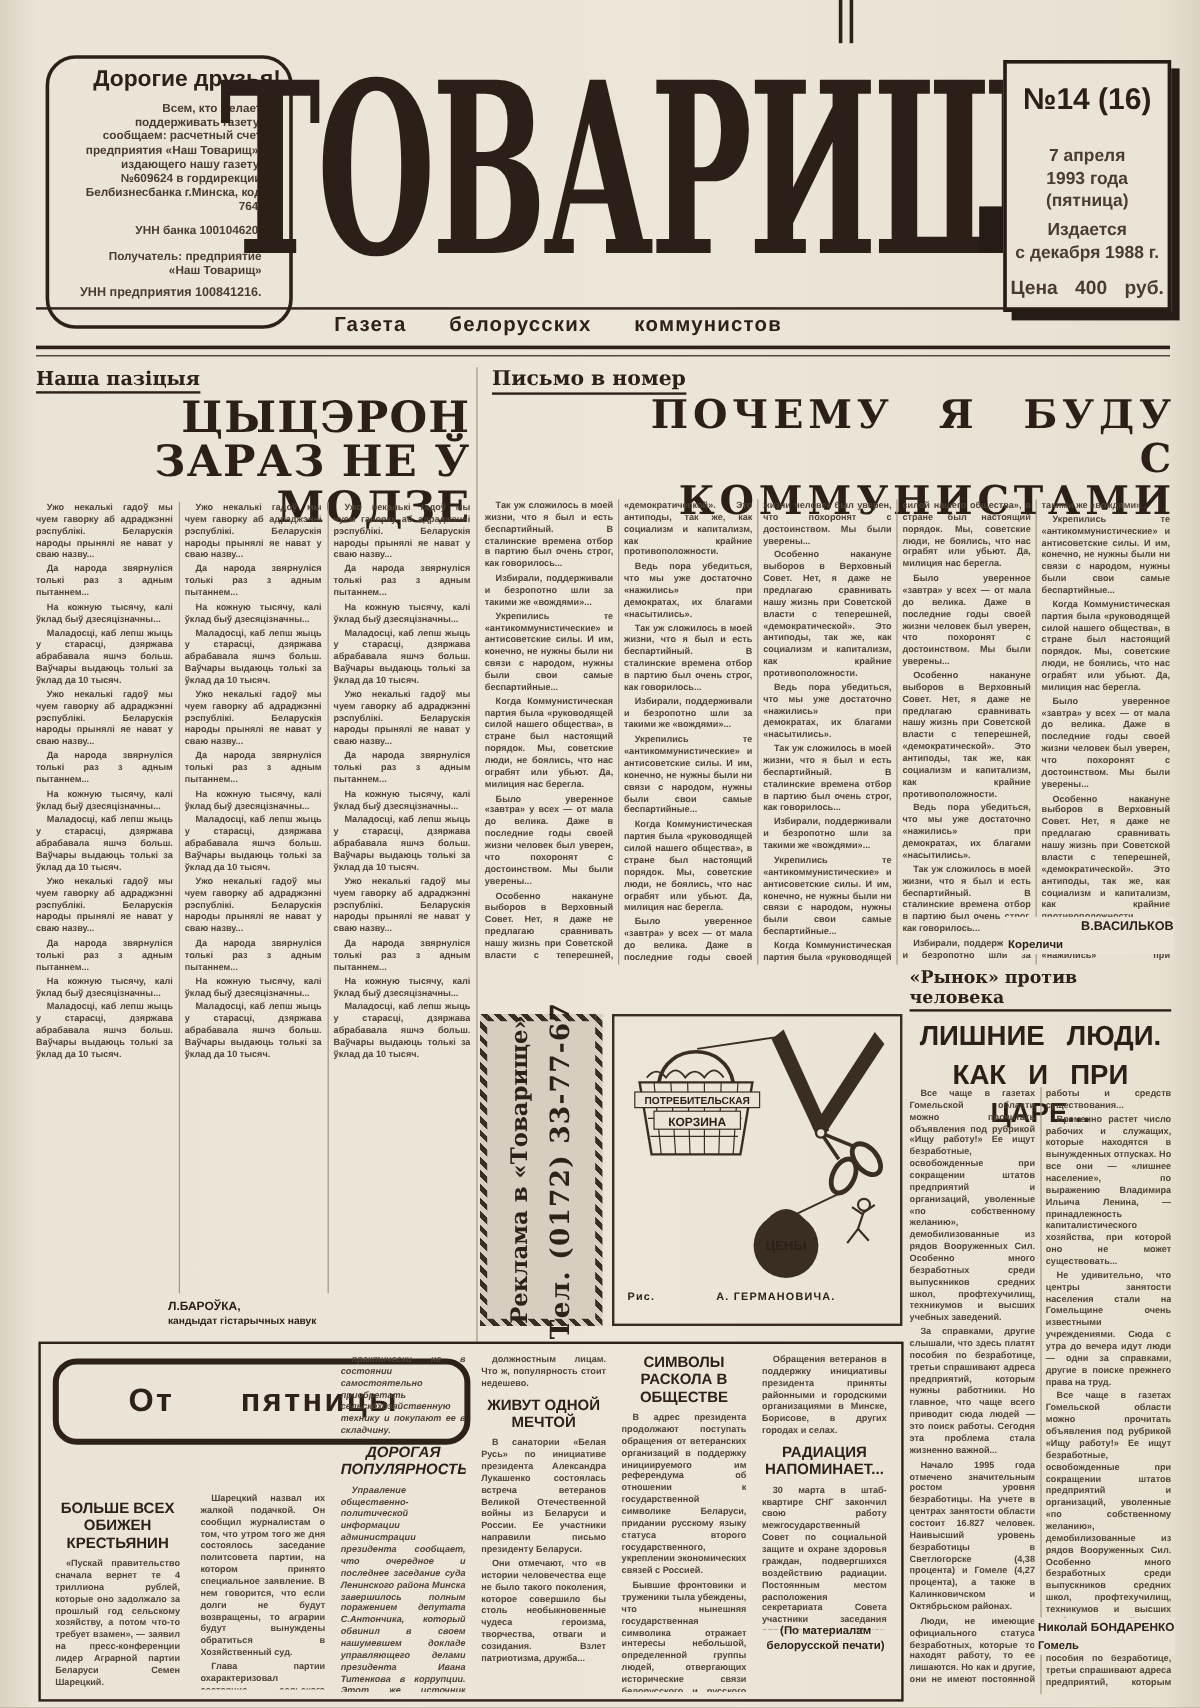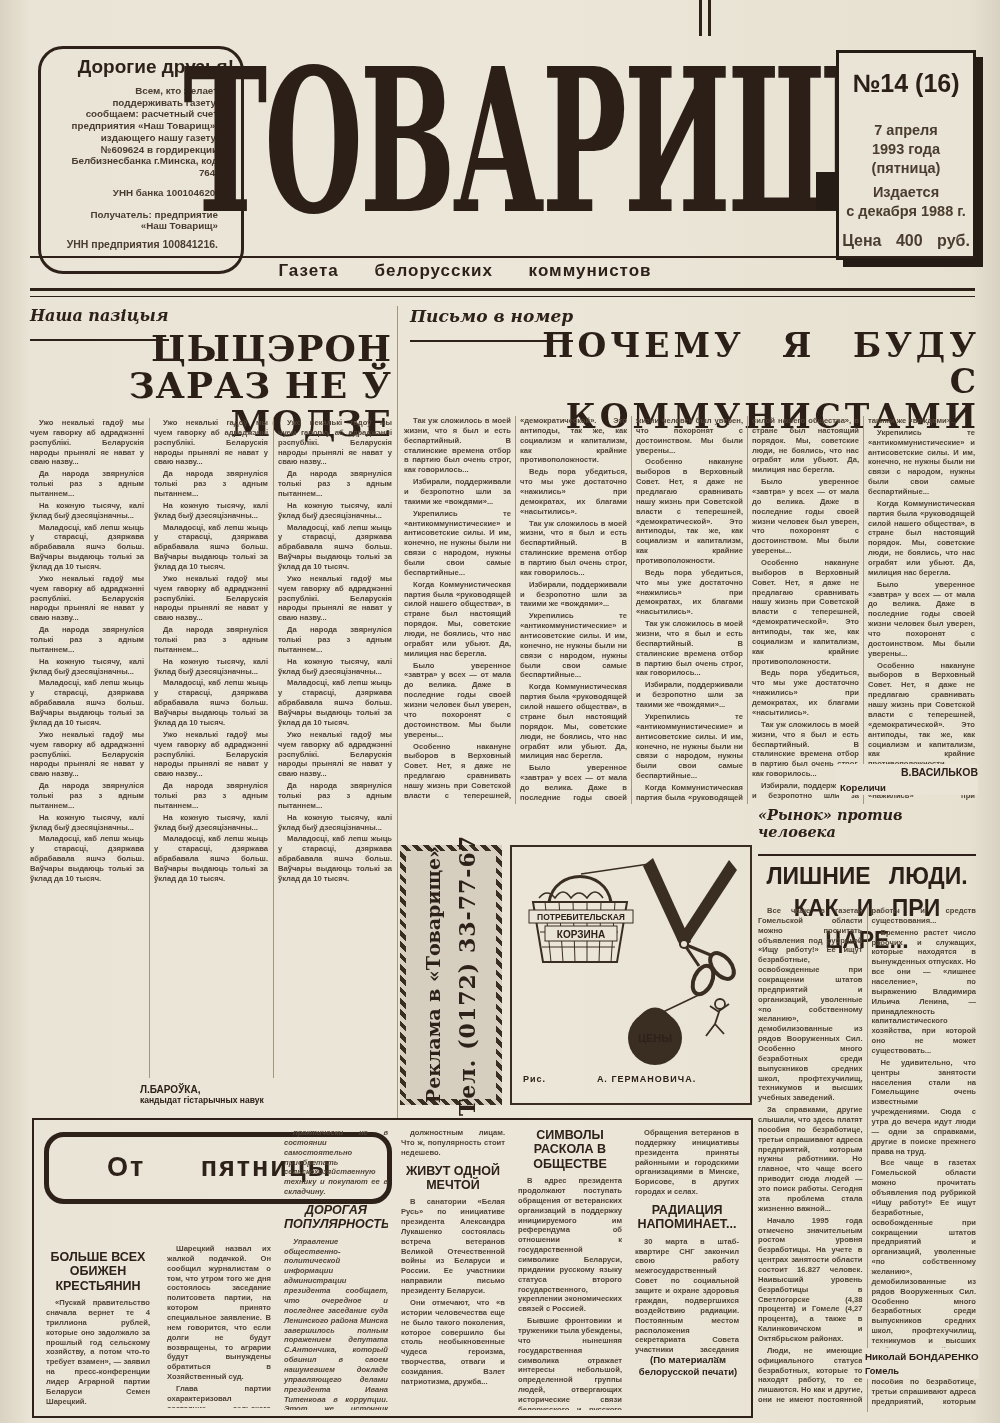--- a/index.html
+++ b/index.html
@@ -19,22 +19,22 @@
   .blacksq{left:816px;top:172px;width:26px;height:38px;background:#241c15;}
   .issue{left:836px;top:50px;width:140px;height:210px;border:3px solid #241c15;box-shadow:7px 7px 0 #241c15;
          background:#eae4d6;text-align:center;padding-top:16px;box-sizing:border-box;}
   .issue .num{font-weight:bold;font-size:25px;color:#2b1f17;margin-bottom:24px;}
   .issue .ln{font-weight:bold;font-size:14.5px;margin:3px 0;}
   .issue .price{font-weight:bold;font-size:16px;word-spacing:10px;margin-top:13px;}
   .marks span{position:absolute;top:0;width:3px;height:36px;background:#2e2119;}
   .subtitle{left:230px;top:261px;width:470px;text-align:center;font-weight:bold;font-size:17px;
             word-spacing:30px;letter-spacing:1px;color:#2e2119;}
   
-  .kicker{display:inline-block;font-family:"DejaVu Serif",serif;font-style:italic;font-weight:bold;
-          font-size:17px;color:#2e2119;border-bottom:2px solid #2e2119;padding-bottom:14px;}
+  .kicker{display:inline-block;font-family:"DejaVu Serif",serif;font-weight:bold;
+          font-size:17px;color:#2e2119;border-bottom:2px solid #2e2119;padding-bottom:1px;}
   .hl-serif{font-family:"DejaVu Serif",serif;font-weight:bold;color:#2b1f17;}
   .smallbody{font-size:7.6px;line-height:1.3;text-align:justify;font-weight:bold;color:#514436;overflow:hidden;}
   .para{margin:0 0 2px;text-indent:9px;}
   .para:empty{display:none;}
   .cols3{column-count:3;column-gap:10px;column-rule:1px solid #a3957f;}
   .cols5{column-count:5;column-gap:9px;column-rule:1px solid #a3957f;}
   .cols2{column-count:2;column-gap:9px;column-rule:1px solid #a3957f;}
   .vdiv{width:1px;background:#a3957f;}
   .byline{font-weight:bold;color:#2e2119;}
   

